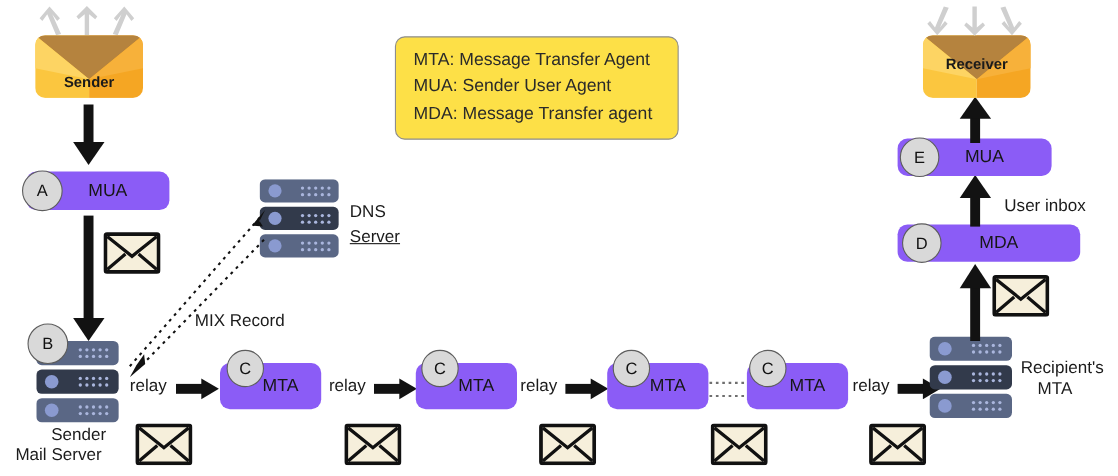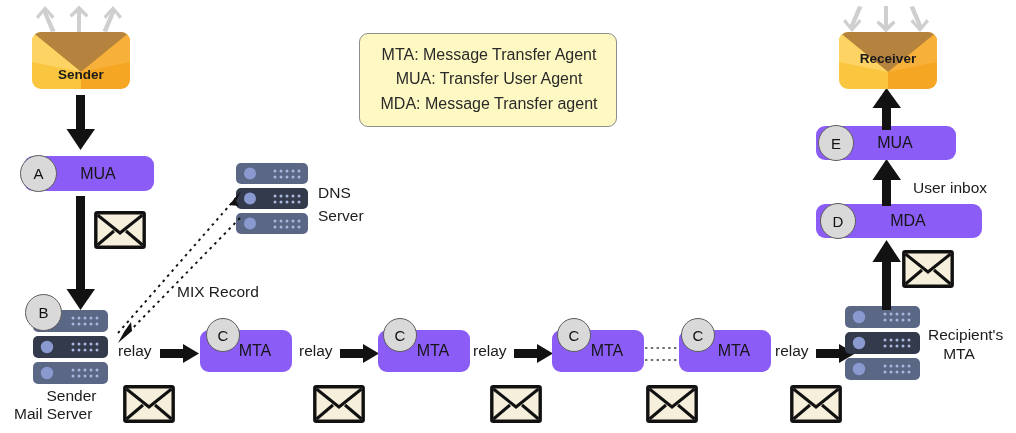--- a/index.html
+++ b/index.html
@@ -22,24 +22,23 @@
     font-size:15.5px;
     color:#1b1b1b;
     white-space:nowrap;
     line-height:1.18;
   }
   
   .legend{
     position:absolute;
     border:1.4px solid #8d8d8d;
     border-radius:9px;
-    background:#fef9c3;
+    background:#fde047;
     box-sizing:border-box;
     padding:9px 14px 10px 16px;
-    text-align:center;
   }
   .legend div{
     font-size:16px;
     color:#2a2a2a;
     line-height:1.52;
     white-space:nowrap;
   }
   
   .node{
     position:absolute;
@@ -211,21 +210,21 @@
   <div class="mail" style="left:123px;top:385px;">
     <svg width="52" height="38" viewBox="0 0 52 38">
       <rect x="1.8" y="1.8" width="48.4" height="34.4" rx="1.5" fill="#f6efdb" stroke="#111111" stroke-width="3.4"></rect>
       <path d="M3.5 4 L26 22 L48.5 4" fill="none" stroke="#111111" stroke-width="3"></path>
       <path d="M3.5 34 L20 20 M48.5 34 L32 20" fill="none" stroke="#111111" stroke-width="3"></path>
     </svg>
   </div>
 
   <div class="legend" style="left:359px;top:33px;width:258px;height:94px;">
     <div>MTA: Message Transfer Agent</div>
-    <div>MUA: Transfer User Agent</div>
+    <div>MUA: Sender User Agent</div>
     <div>MDA: Message Transfer agent</div>
   </div>
 
   <div class="server" style="left:236px;top:163px;">
     <svg width="72" height="72" viewBox="0 0 72 72">
       <rect x="0" y="0" width="72" height="21" rx="5" fill="#5a6785"></rect>
       <rect x="0" y="25" width="72" height="21" rx="5" fill="#323a4b"></rect>
       <rect x="0" y="50" width="72" height="21" rx="5" fill="#5a6785"></rect>
       <circle cx="14" cy="10.5" r="6" fill="#8a9ad0"></circle>
       <circle cx="14" cy="35.5" r="6" fill="#8a9ad0"></circle>
@@ -264,21 +263,21 @@
           <circle cx="39" cy="64" r="1.5"></circle>
             <circle cx="45" cy="64" r="1.5"></circle>
             <circle cx="51" cy="64" r="1.5"></circle>
             <circle cx="57" cy="64" r="1.5"></circle>
             <circle cx="63" cy="64" r="1.5"></circle>
         </g>
       </g>
     </svg>
   </div>
   <div class="lbl" style="left:318px;top:184px;">DNS</div>
-  <div class="lbl" style="left:318px;top:207px;">Server</div>
+  <div class="lbl" style="left:318px;top:207px;text-decoration:underline;">Server</div>
 
   <div class="dots" style="left:110px;top:185px;">
     <svg width="140" height="150" viewBox="0 0 140 150">
       <path d="M8 148 L126 13" fill="none" stroke="#111111" stroke-width="1.9" stroke-dasharray="2.6,4.2"></path>
       <path d="M131 6 L119 20 L129 21 L126 16 Z" fill="#111111"></path>
       <path d="M130 33 L16 150" fill="none" stroke="#111111" stroke-width="1.9" stroke-dasharray="2.6,4.2"></path>
       <path d="M8 158 L22 146 L21 137 L14 147 Z" fill="#111111"></path>
     </svg>
   </div>
   <div class="lbl" style="left:177px;top:283px;text-align:right;">MIX Record</div>

